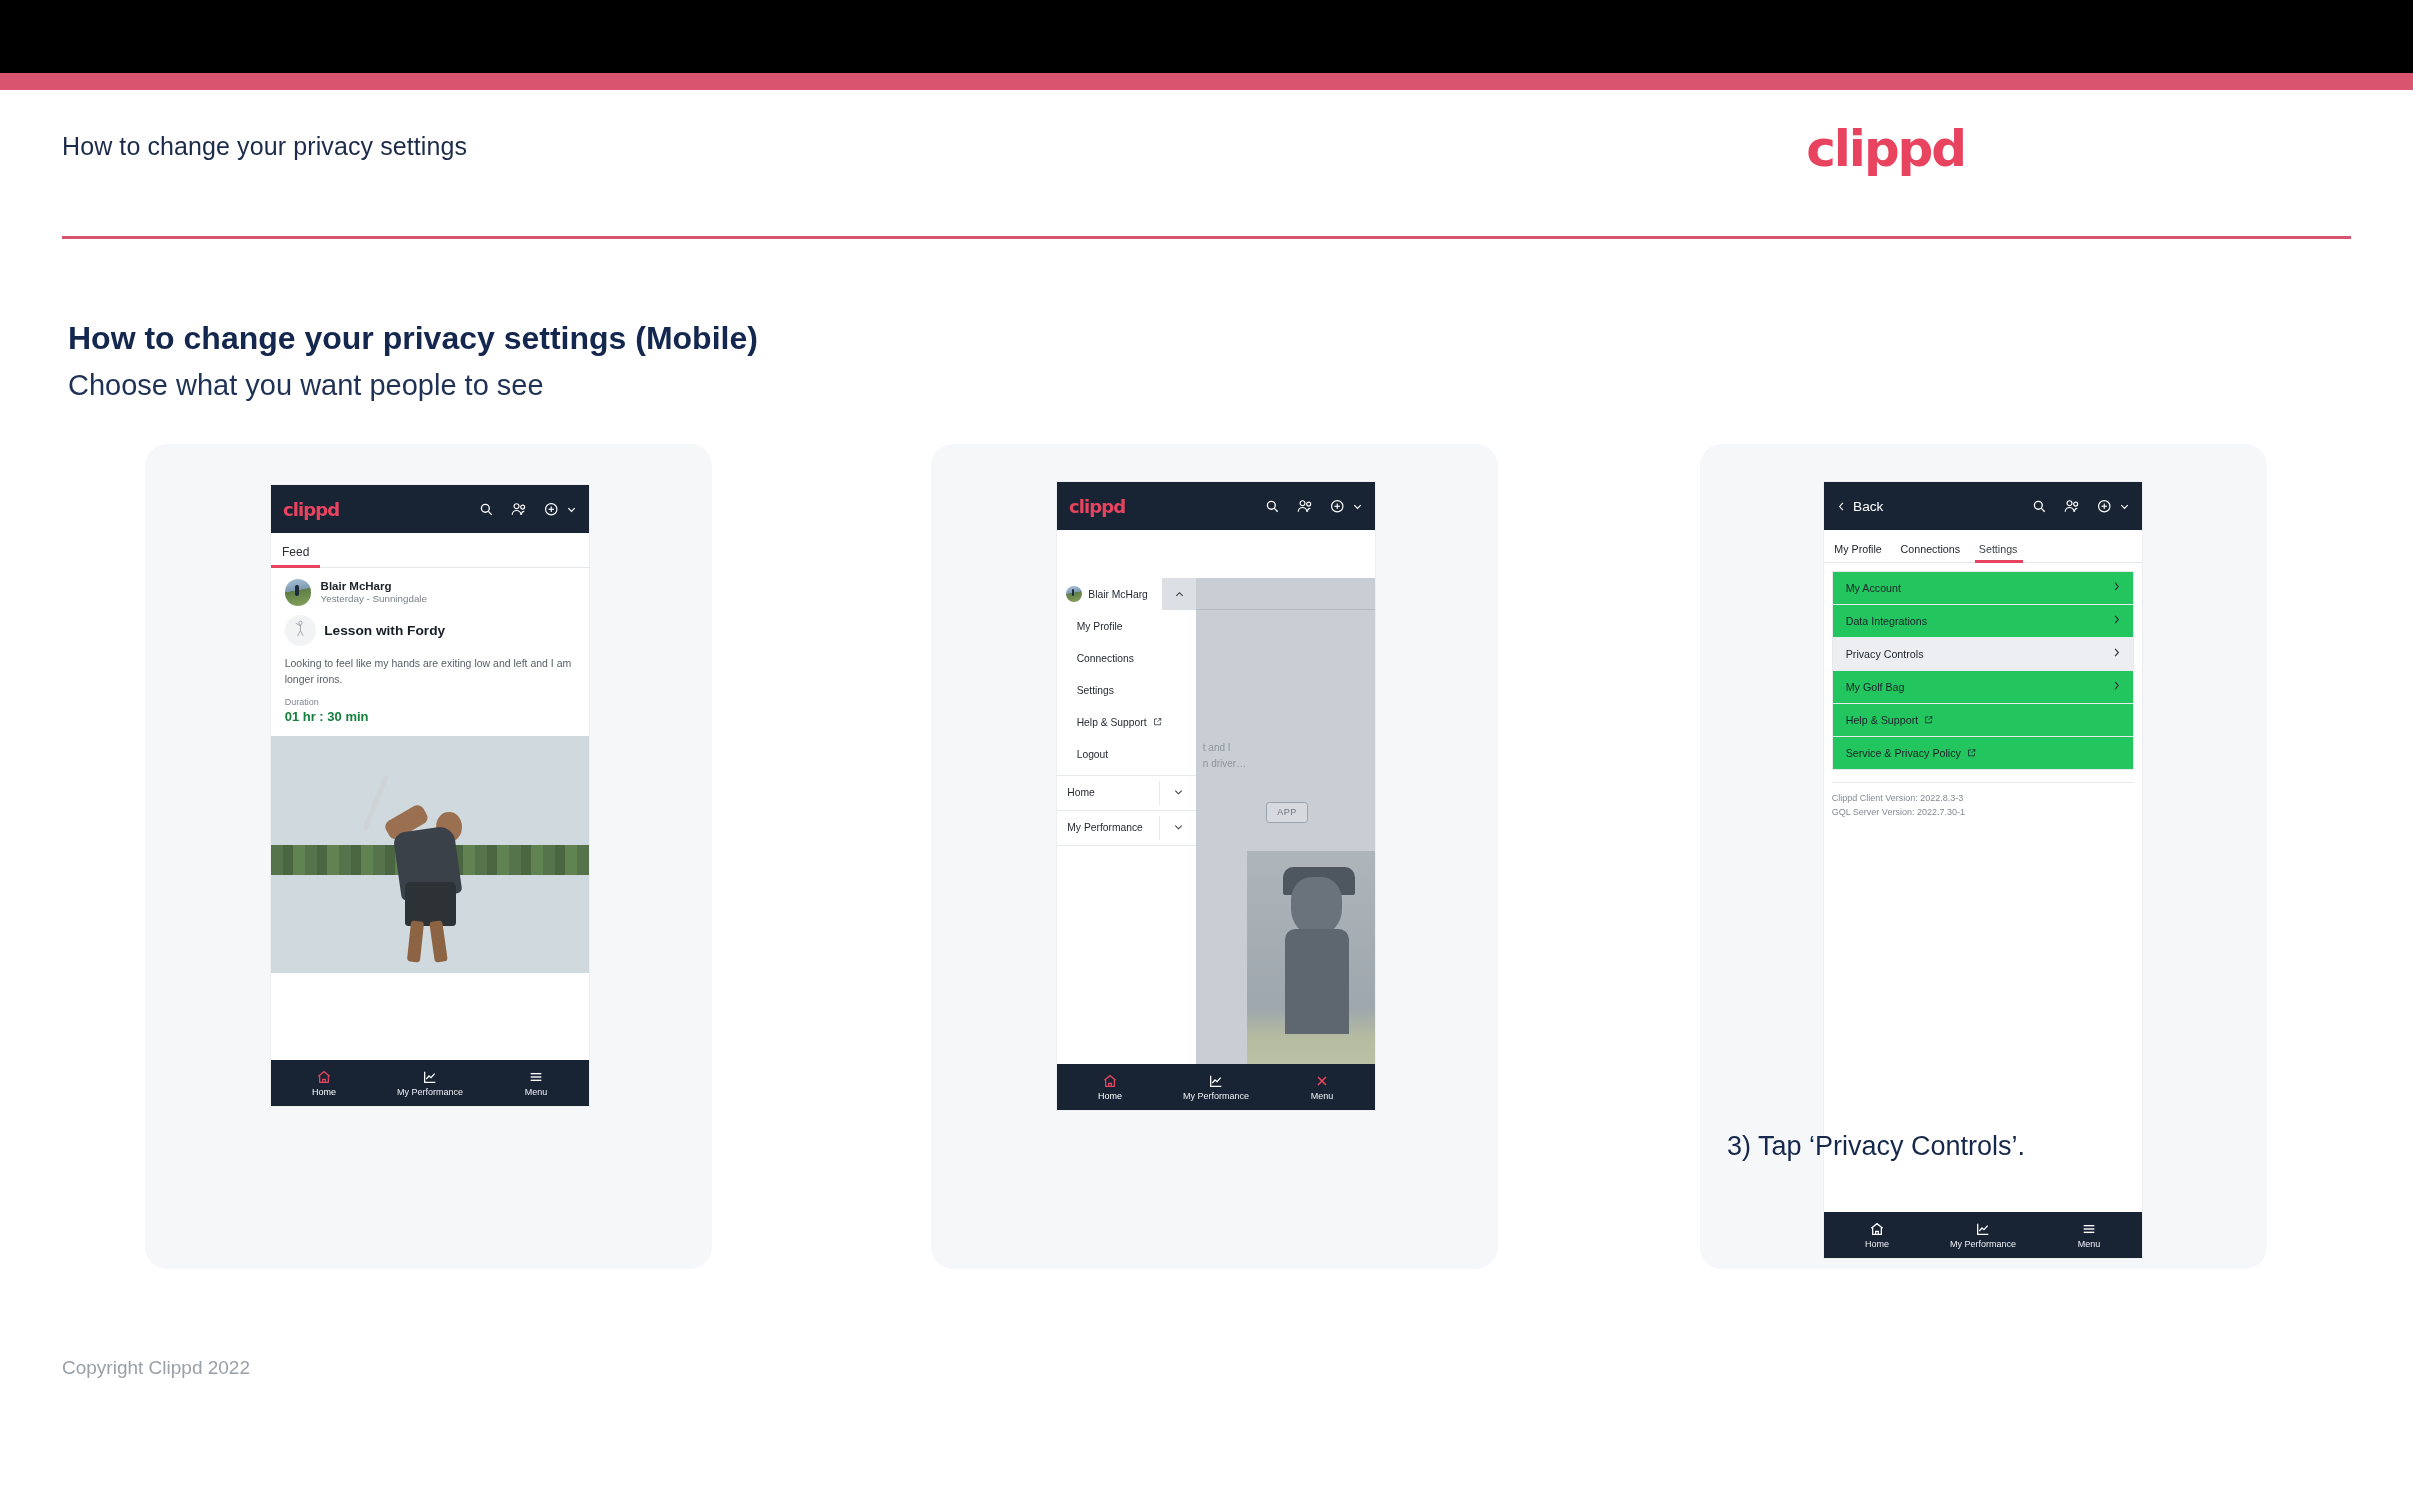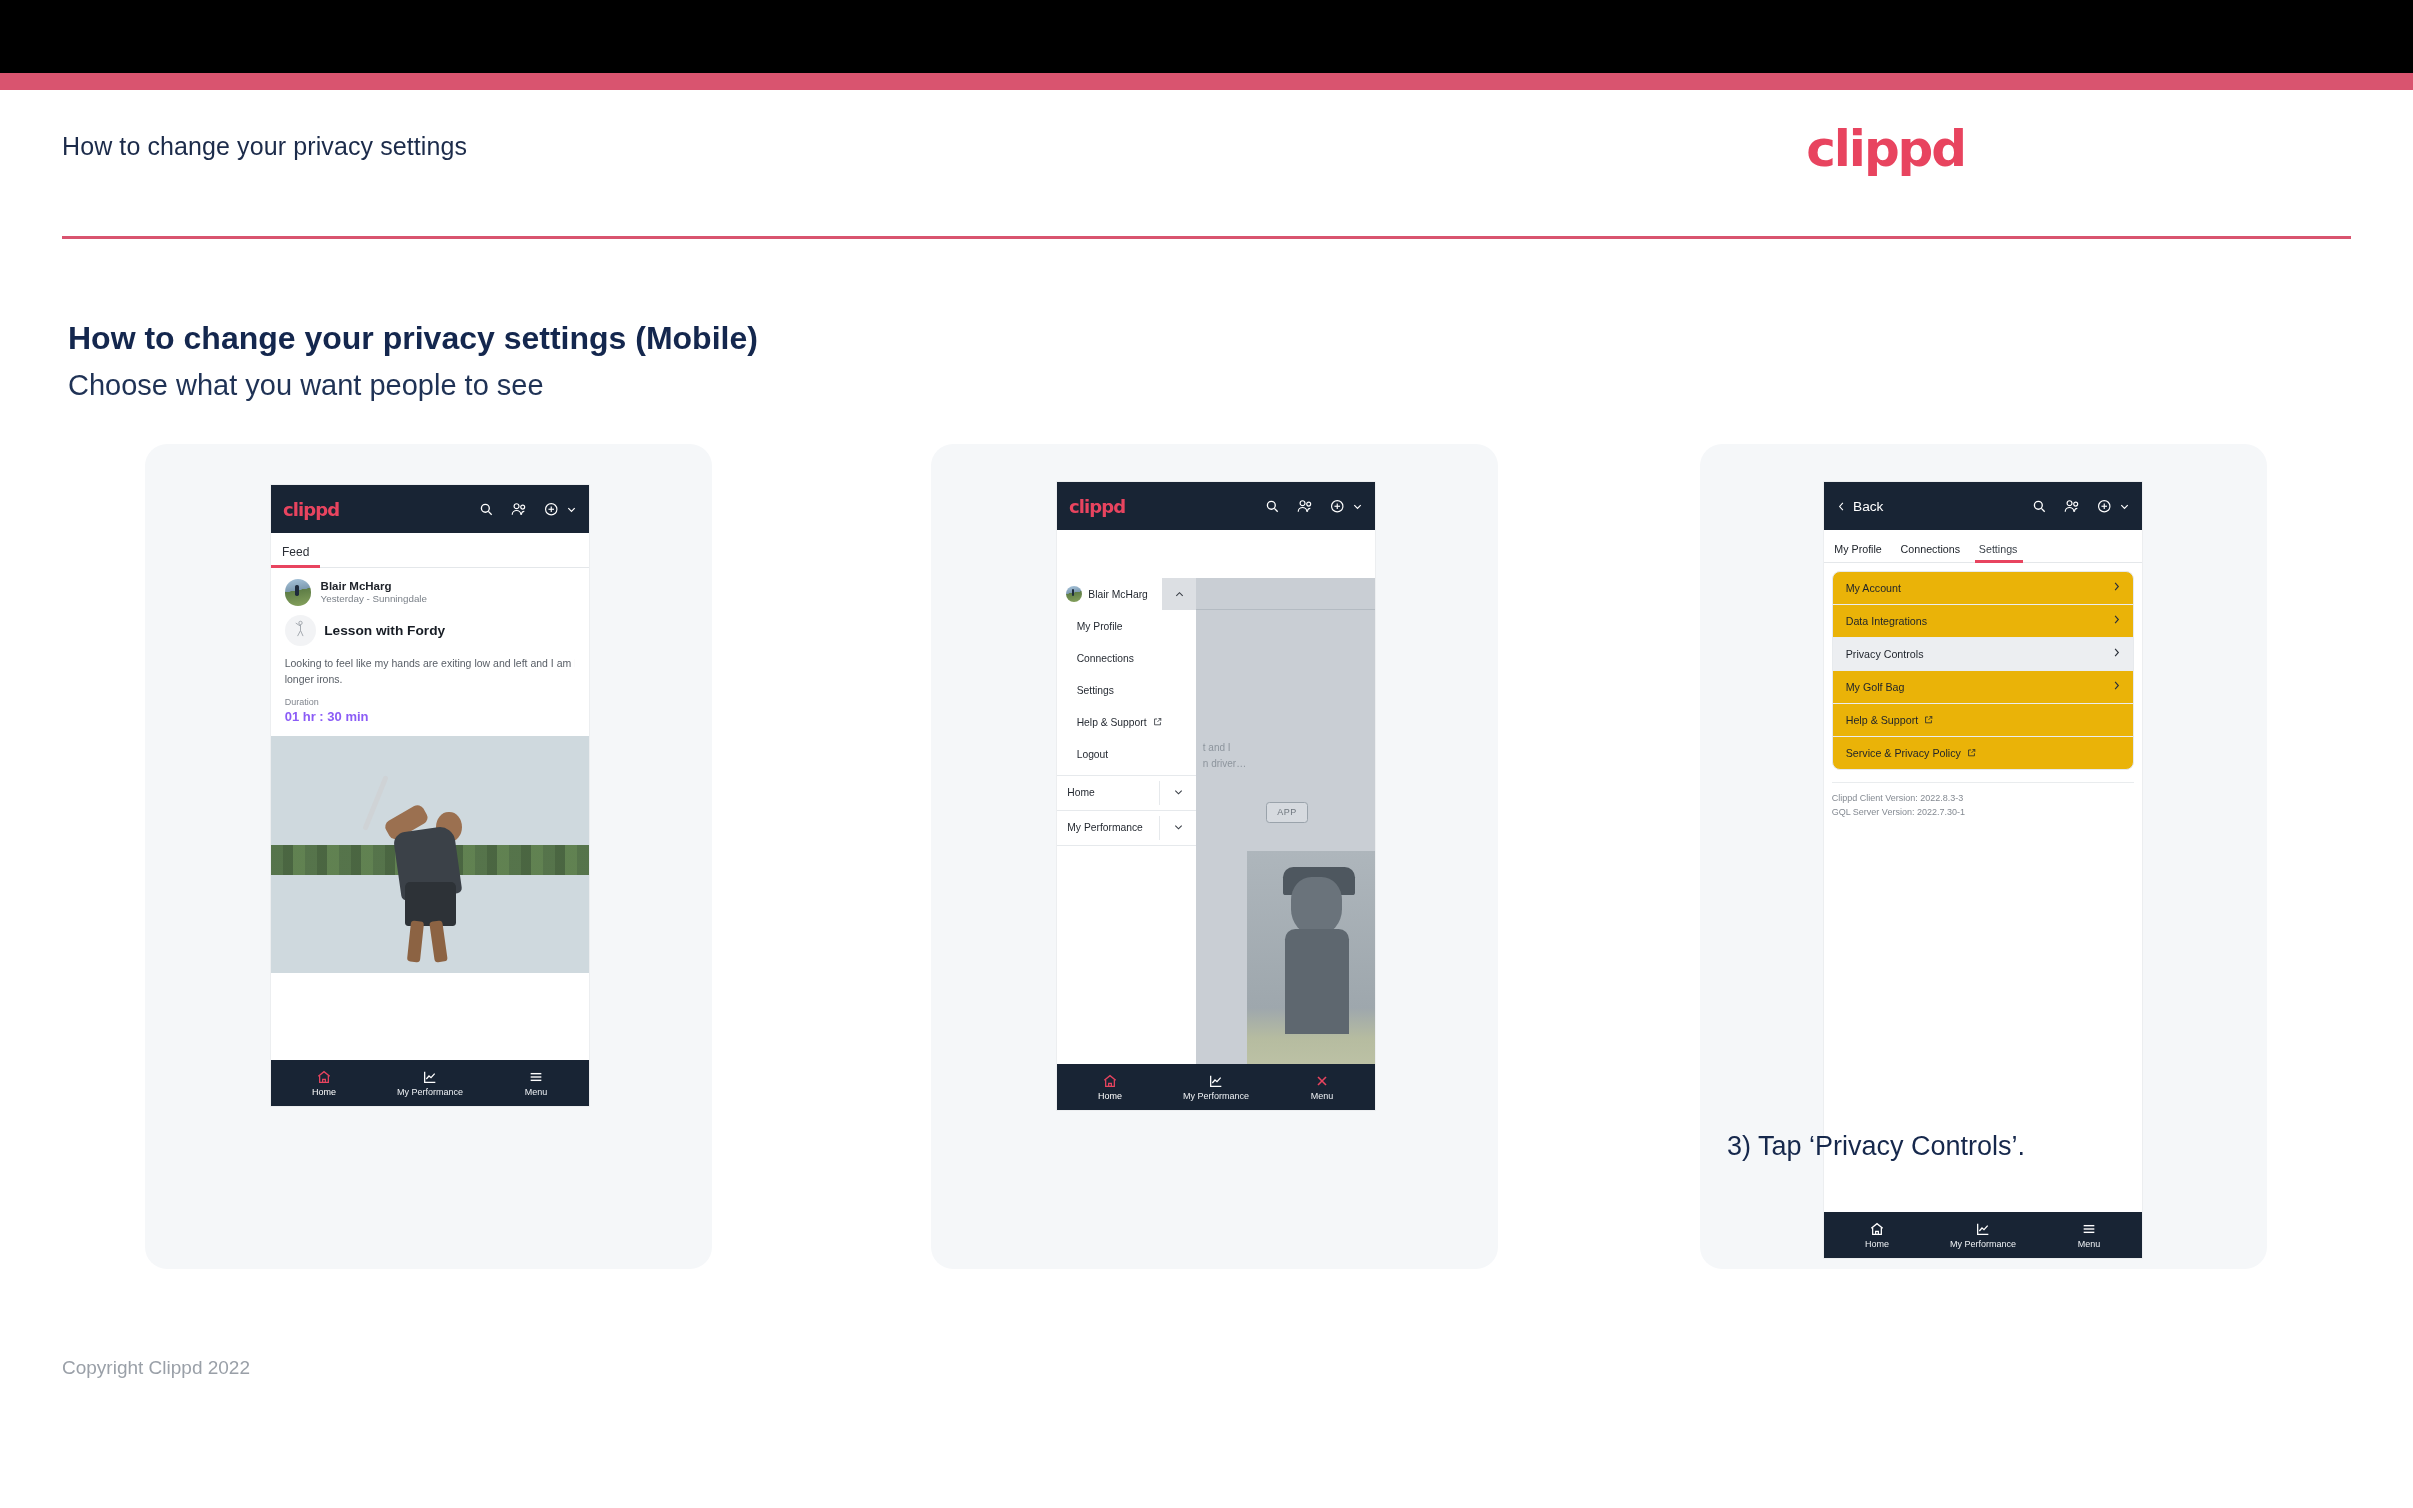--- a/index.html
+++ b/index.html
@@ -158,21 +158,21 @@
     display:flex; align-items:center; justify-content:center;
   }
   .lesson-title { font-size: 13.7px; font-weight: bold; color: #171c24; }
 
   .post-body {
     margin-top: 9.4px; font-size: 10.5px; color: #585e66;
     line-height: 1.55; white-space: nowrap; overflow: hidden;
   }
   .post-body .l2 { white-space: normal; }
   .dur-label { margin-top: 9.4px; font-size: 9px; color: #81868e; }
-  .dur-value { font-size: 13px; font-weight: bold; color: #8b5cf6; margin-top: 1.7px; }
+  .dur-value { font-size: 13px; font-weight: bold; color: #15803d; margin-top: 1.7px; }
 
   .post-photo {
     margin-top: 12px;
     height: 237px;
     background:
       linear-gradient(#cfd9de 0 0) no-repeat,
       linear-gradient(180deg,#f1f4f5 0%,#e9eef0 52%,#b9cc7e 52%,#9fbc58 72%,#8fae4e 100%);
     position: relative; overflow: hidden;
   }
   .trees {
@@ -300,21 +300,21 @@
     background:#fff; border-bottom: 0.9px solid #e4e7ea;
   }
   .seg-tabs .st {
     font-size: 10.7px; color: #20252c; padding: 0 8.5px 6.8px 10.3px; position:relative;
   }
   .seg-tabs .st.active { color:#3c434b; }
   .seg-tabs .st.active::after{
     content:""; position:absolute; left:6.8px; right:3.4px; bottom:-0.9px;
     height:2.6px; background:#e8445f;
   }
-  .setlist { margin: 7.7px 7.7px 0 7.7px; border:0.9px solid #e7eaed; border-radius: 8px; background:#eab308; }
+  .setlist { margin: 7.7px 7.7px 0 7.7px; border:0.9px solid #e7eaed; border-radius: 1px; background:#22c55e; }
   .setrow {
     height: 32px; display:flex; align-items:center;
     padding: 0 11px 0 13px; font-size: 10.7px; color:#1e232b;
     border-bottom: 0.9px solid #eaedf0; gap: 6px;
   }
   .setrow:last-child{ border-bottom:none; }
   .setrow.highlight { background: #eceef1; }
   .setrow .chev { margin-left: auto; }
   .verbox { margin: 12px 7.7px 0 7.7px; border-top: 0.9px solid #e9ecee; padding-top: 9.4px; }
   .verline { font-size: 9px; color: #848a92; line-height: 1.55; }

